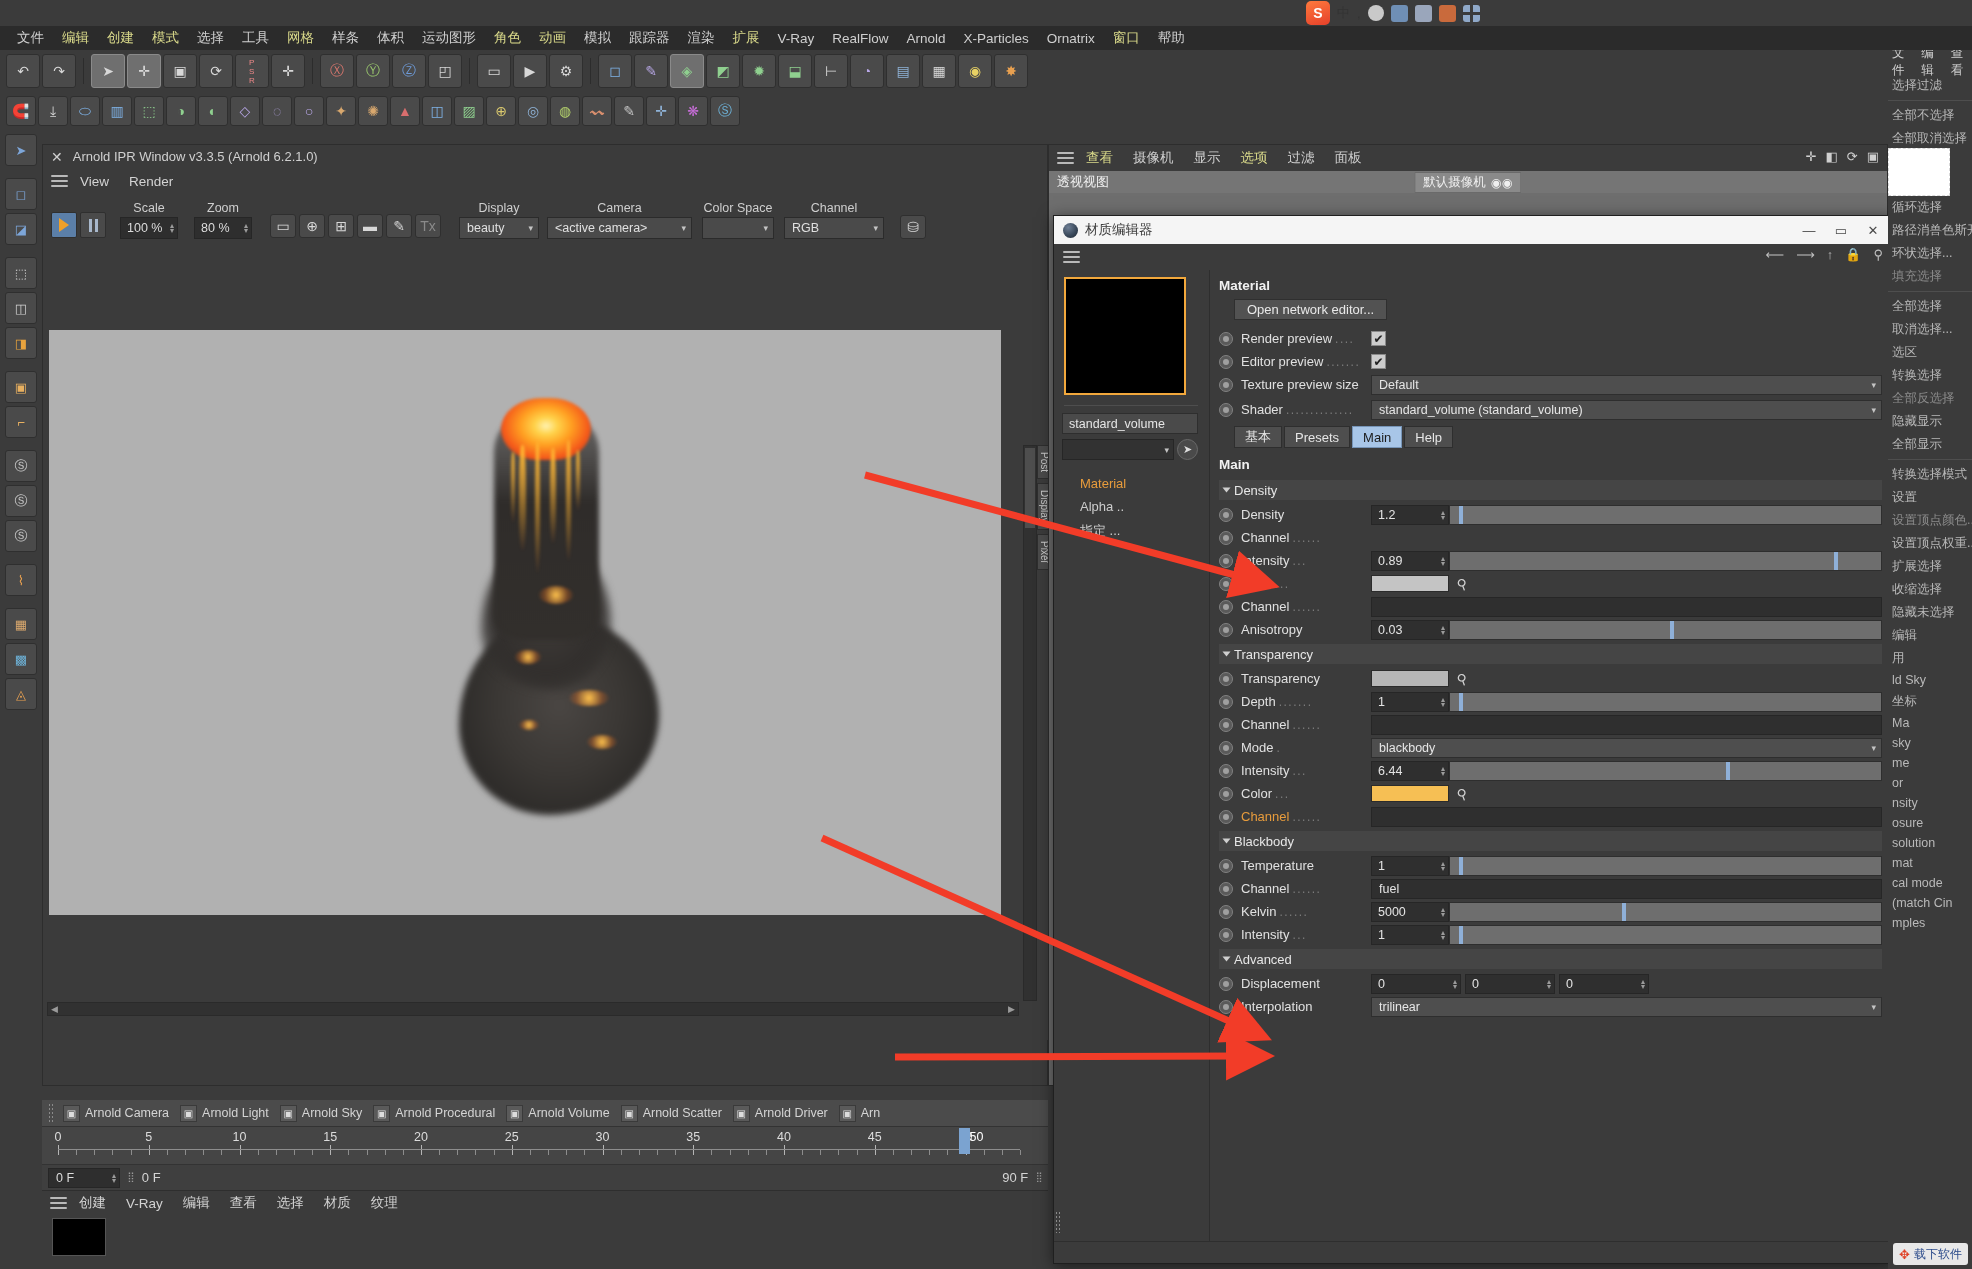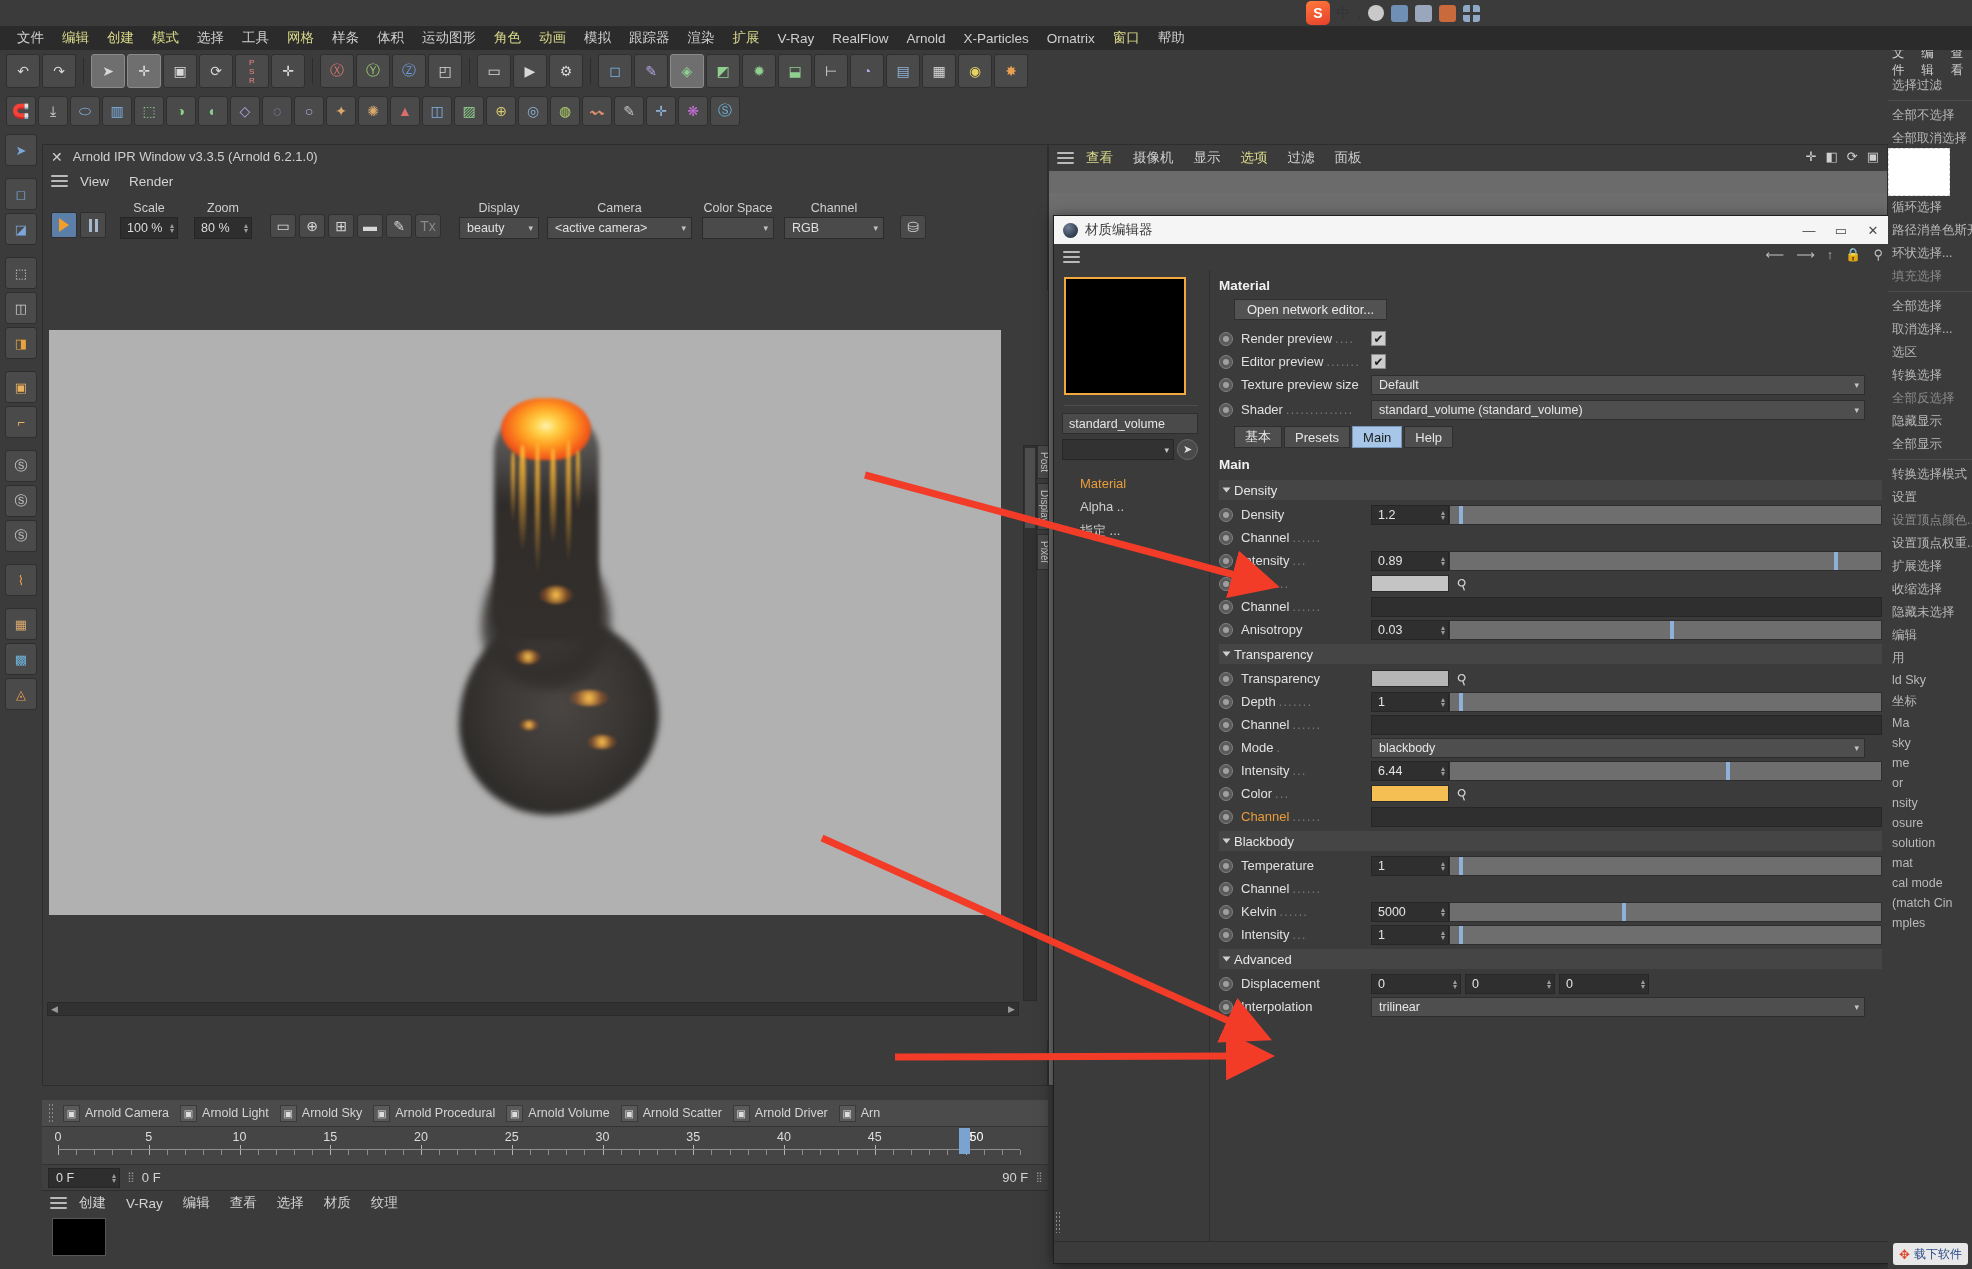--- a/index.html
+++ b/index.html
@@ -379,21 +379,21 @@
   .pdots { flex: 0 0 auto; color: #7c7c7c; font-size: 12px; letter-spacing: 1.5px; overflow: hidden; white-space: nowrap; }
   .lblcell { width: 130px; display: flex; align-items: baseline; gap: 3px; overflow: hidden; }
   .cb {
     width: 15px; height: 15px; background: #cdcdcd; border: 1px solid #8a8a8a;
     display: flex; align-items: center; justify-content: center;
     font-size: 12px; color: #1f1f1f; line-height: 1;
   }
   .combo {
     flex: 1 1 auto; height: 20px; background: #4e4e4e; border: 1px solid #2e2e2e;
     display: flex; align-items: center; justify-content: space-between;
-    padding: 0 5px 0 7px; font-size: 12.5px; color: #e6e6e6; margin-right: 27px;
+    padding: 0 5px 0 7px; font-size: 12.5px; color: #e6e6e6; margin-right: 10px;
   }
   .nfield {
     width: 78px; height: 20px; background: #2f2f2f; border: 1px solid #262626;
     display: flex; align-items: center; justify-content: space-between;
     padding: 0 3px 0 6px; font-size: 12.5px; color: #e4e4e4; flex: 0 0 auto;
   }
   .slider {
     flex: 1 1 auto; height: 20px; background: #6e6e6e; border: 1px solid #2e2e2e;
     margin-right: 10px; position: relative;
   }
@@ -853,20 +853,27 @@
         <span class="mi hl">选项</span>
         <span class="mi">过滤</span>
         <span class="mi">面板</span>
       </div>
     <div class="vp-icons">
       <span>✛</span>
       <span>◧</span>
       <span>⟳</span>
       <span>▣</span>
     </div>
+    <div class="vp-header">
+      <span>透视视图</span>
+      <span class="vp-cam">
+        <span>默认摄像机</span>
+        <span>◉◉</span>
+      </span>
+    </div>
     <div class="vp-body"></div>
   </div>
 
   <div class="matedit">
     <div class="me-title">
       <div class="c4d-logo"></div>
       <span>材质编辑器</span>
       <div class="me-wbtns">
         <div class="me-wbtn">—</div>
         <div class="me-wbtn">▭</div>
@@ -1135,20 +1142,23 @@
               </div>
               <div class="slider">
                 <div class="knob" style="left: 2%;"></div>
               </div>
             </div>
             <div class="prow">
               <div class="radio"></div>
               <div class="lblcell">
                 <span class="plabel">Channel</span>
                 <span class="pdots"> ......</span>
+              </div>
+              <div class="textin">
+                <span>fuel</span>
               </div>
             </div>
             <div class="prow">
               <div class="radio"></div>
               <div class="lblcell">
                 <span class="plabel">Kelvin</span>
                 <span class="pdots"> ......</span>
               </div>
               <div class="nfield">
                 <span>5000</span>

